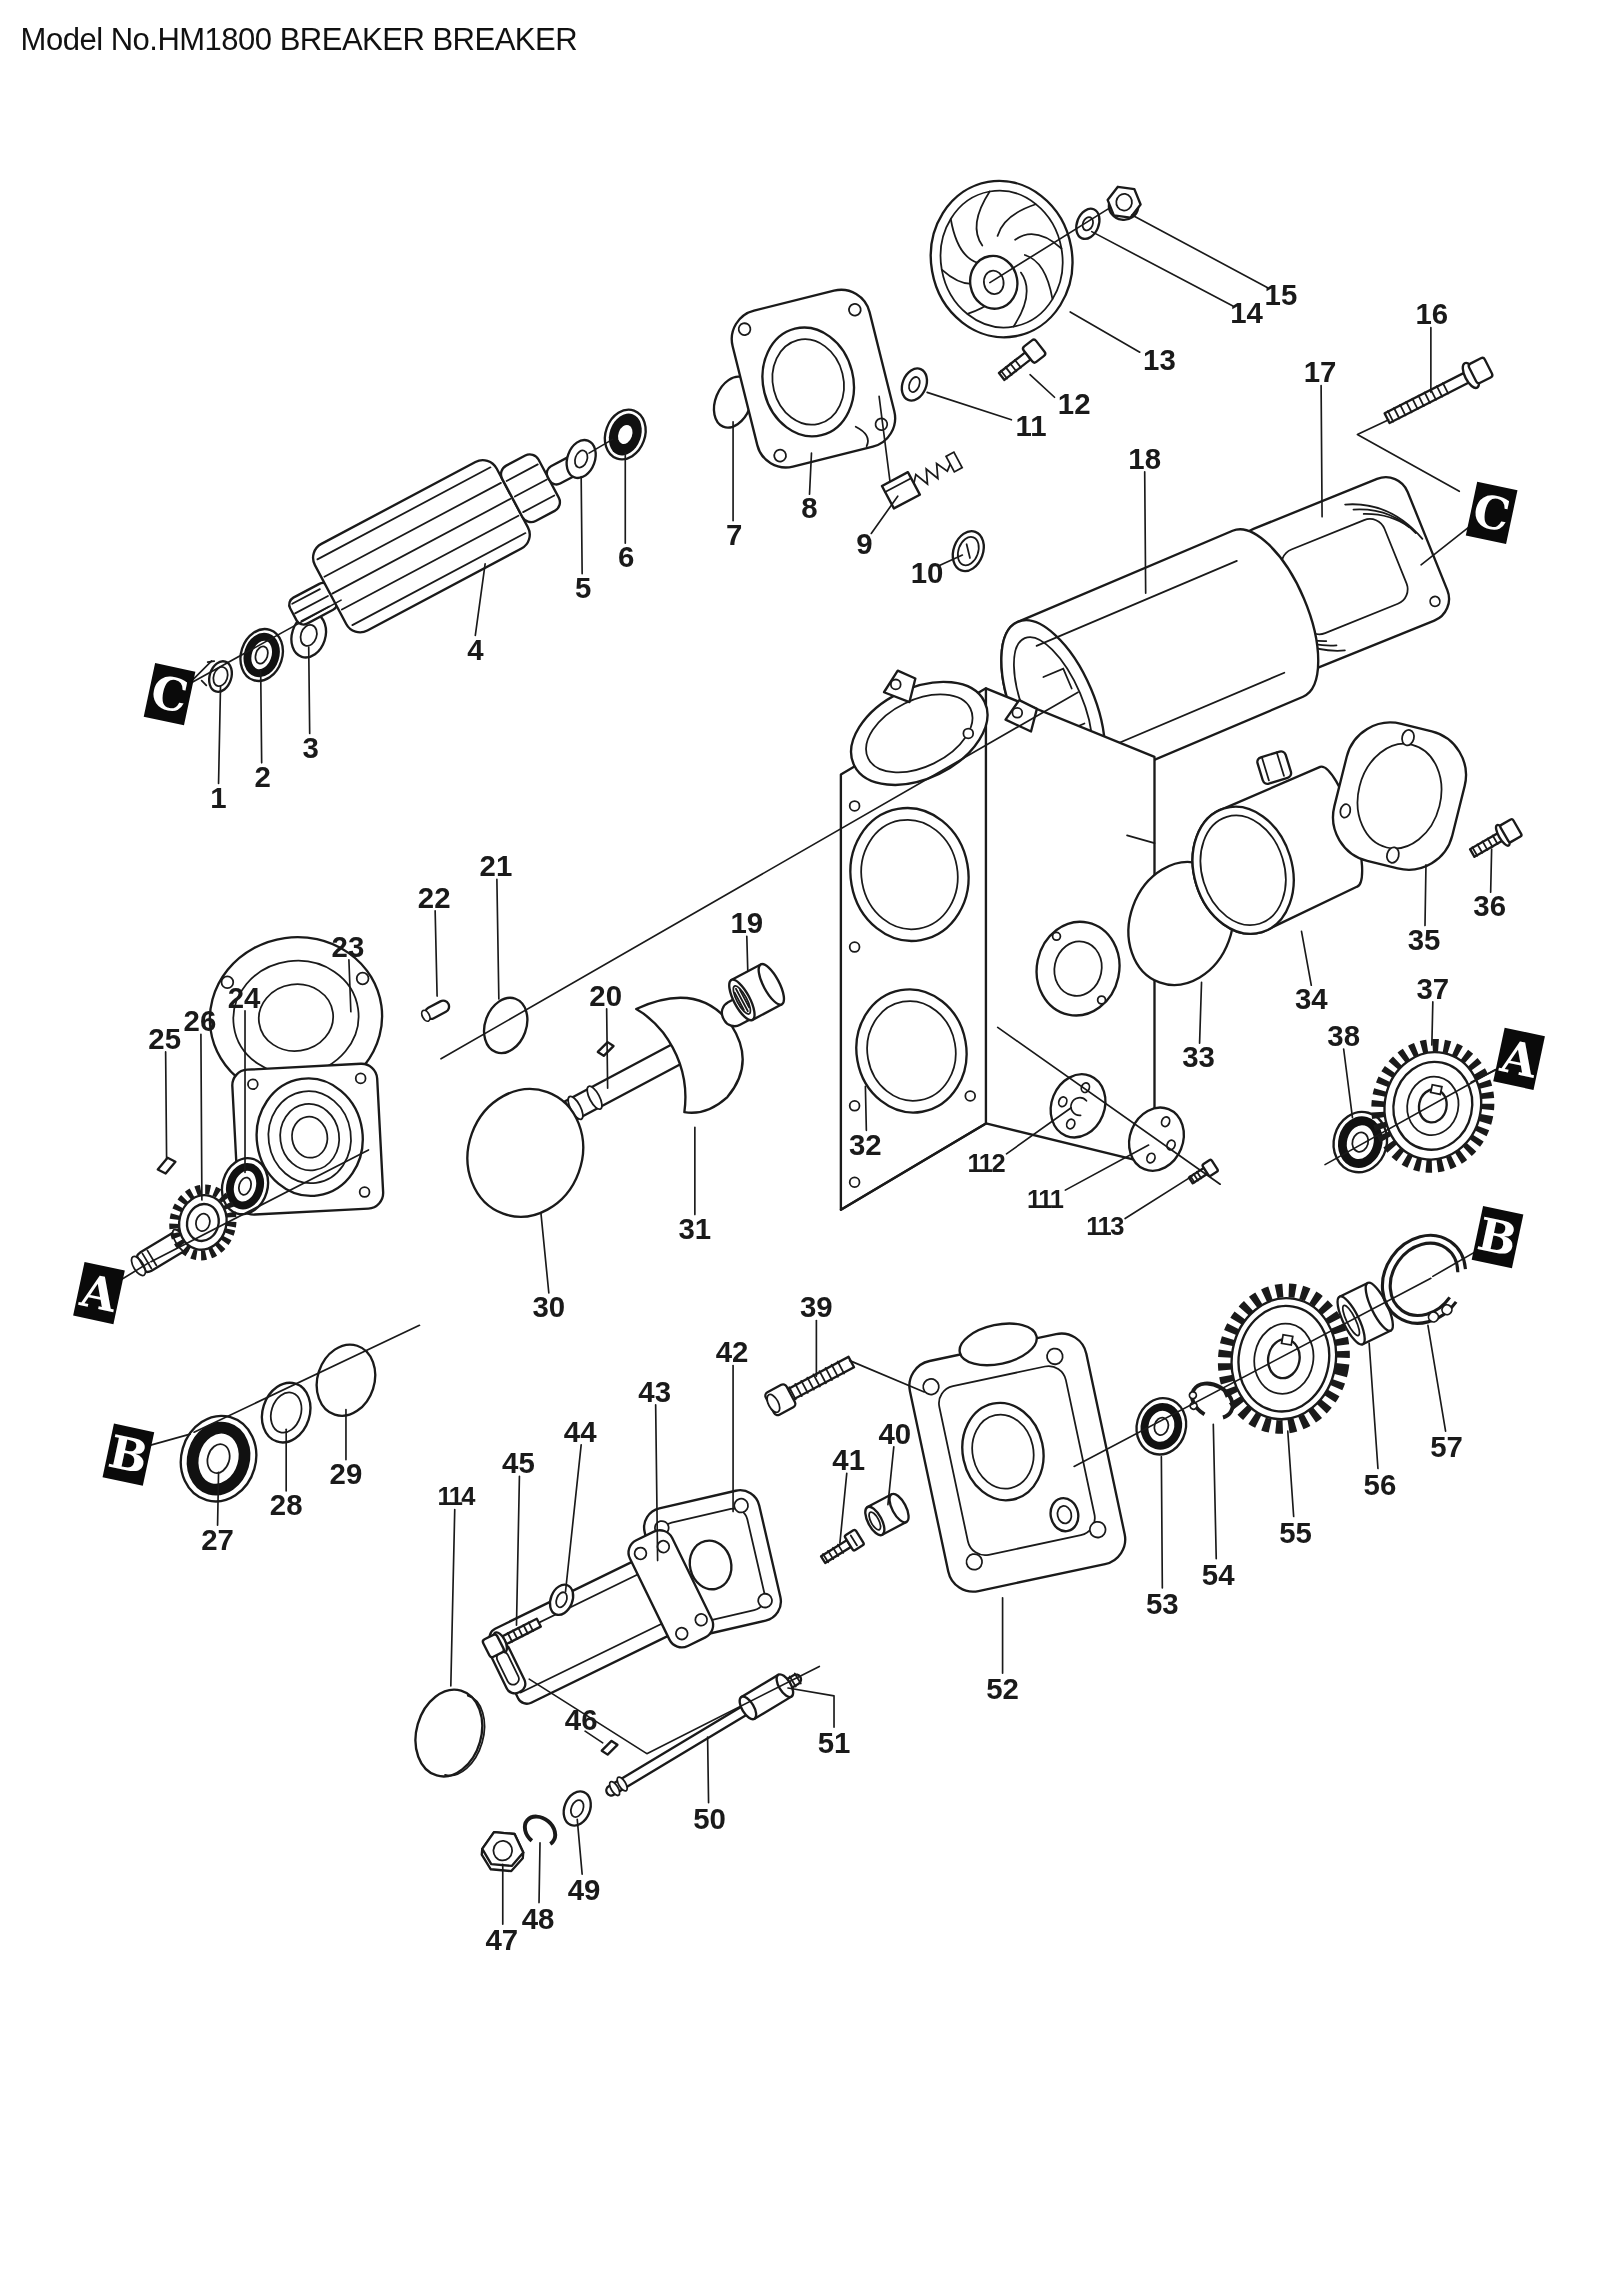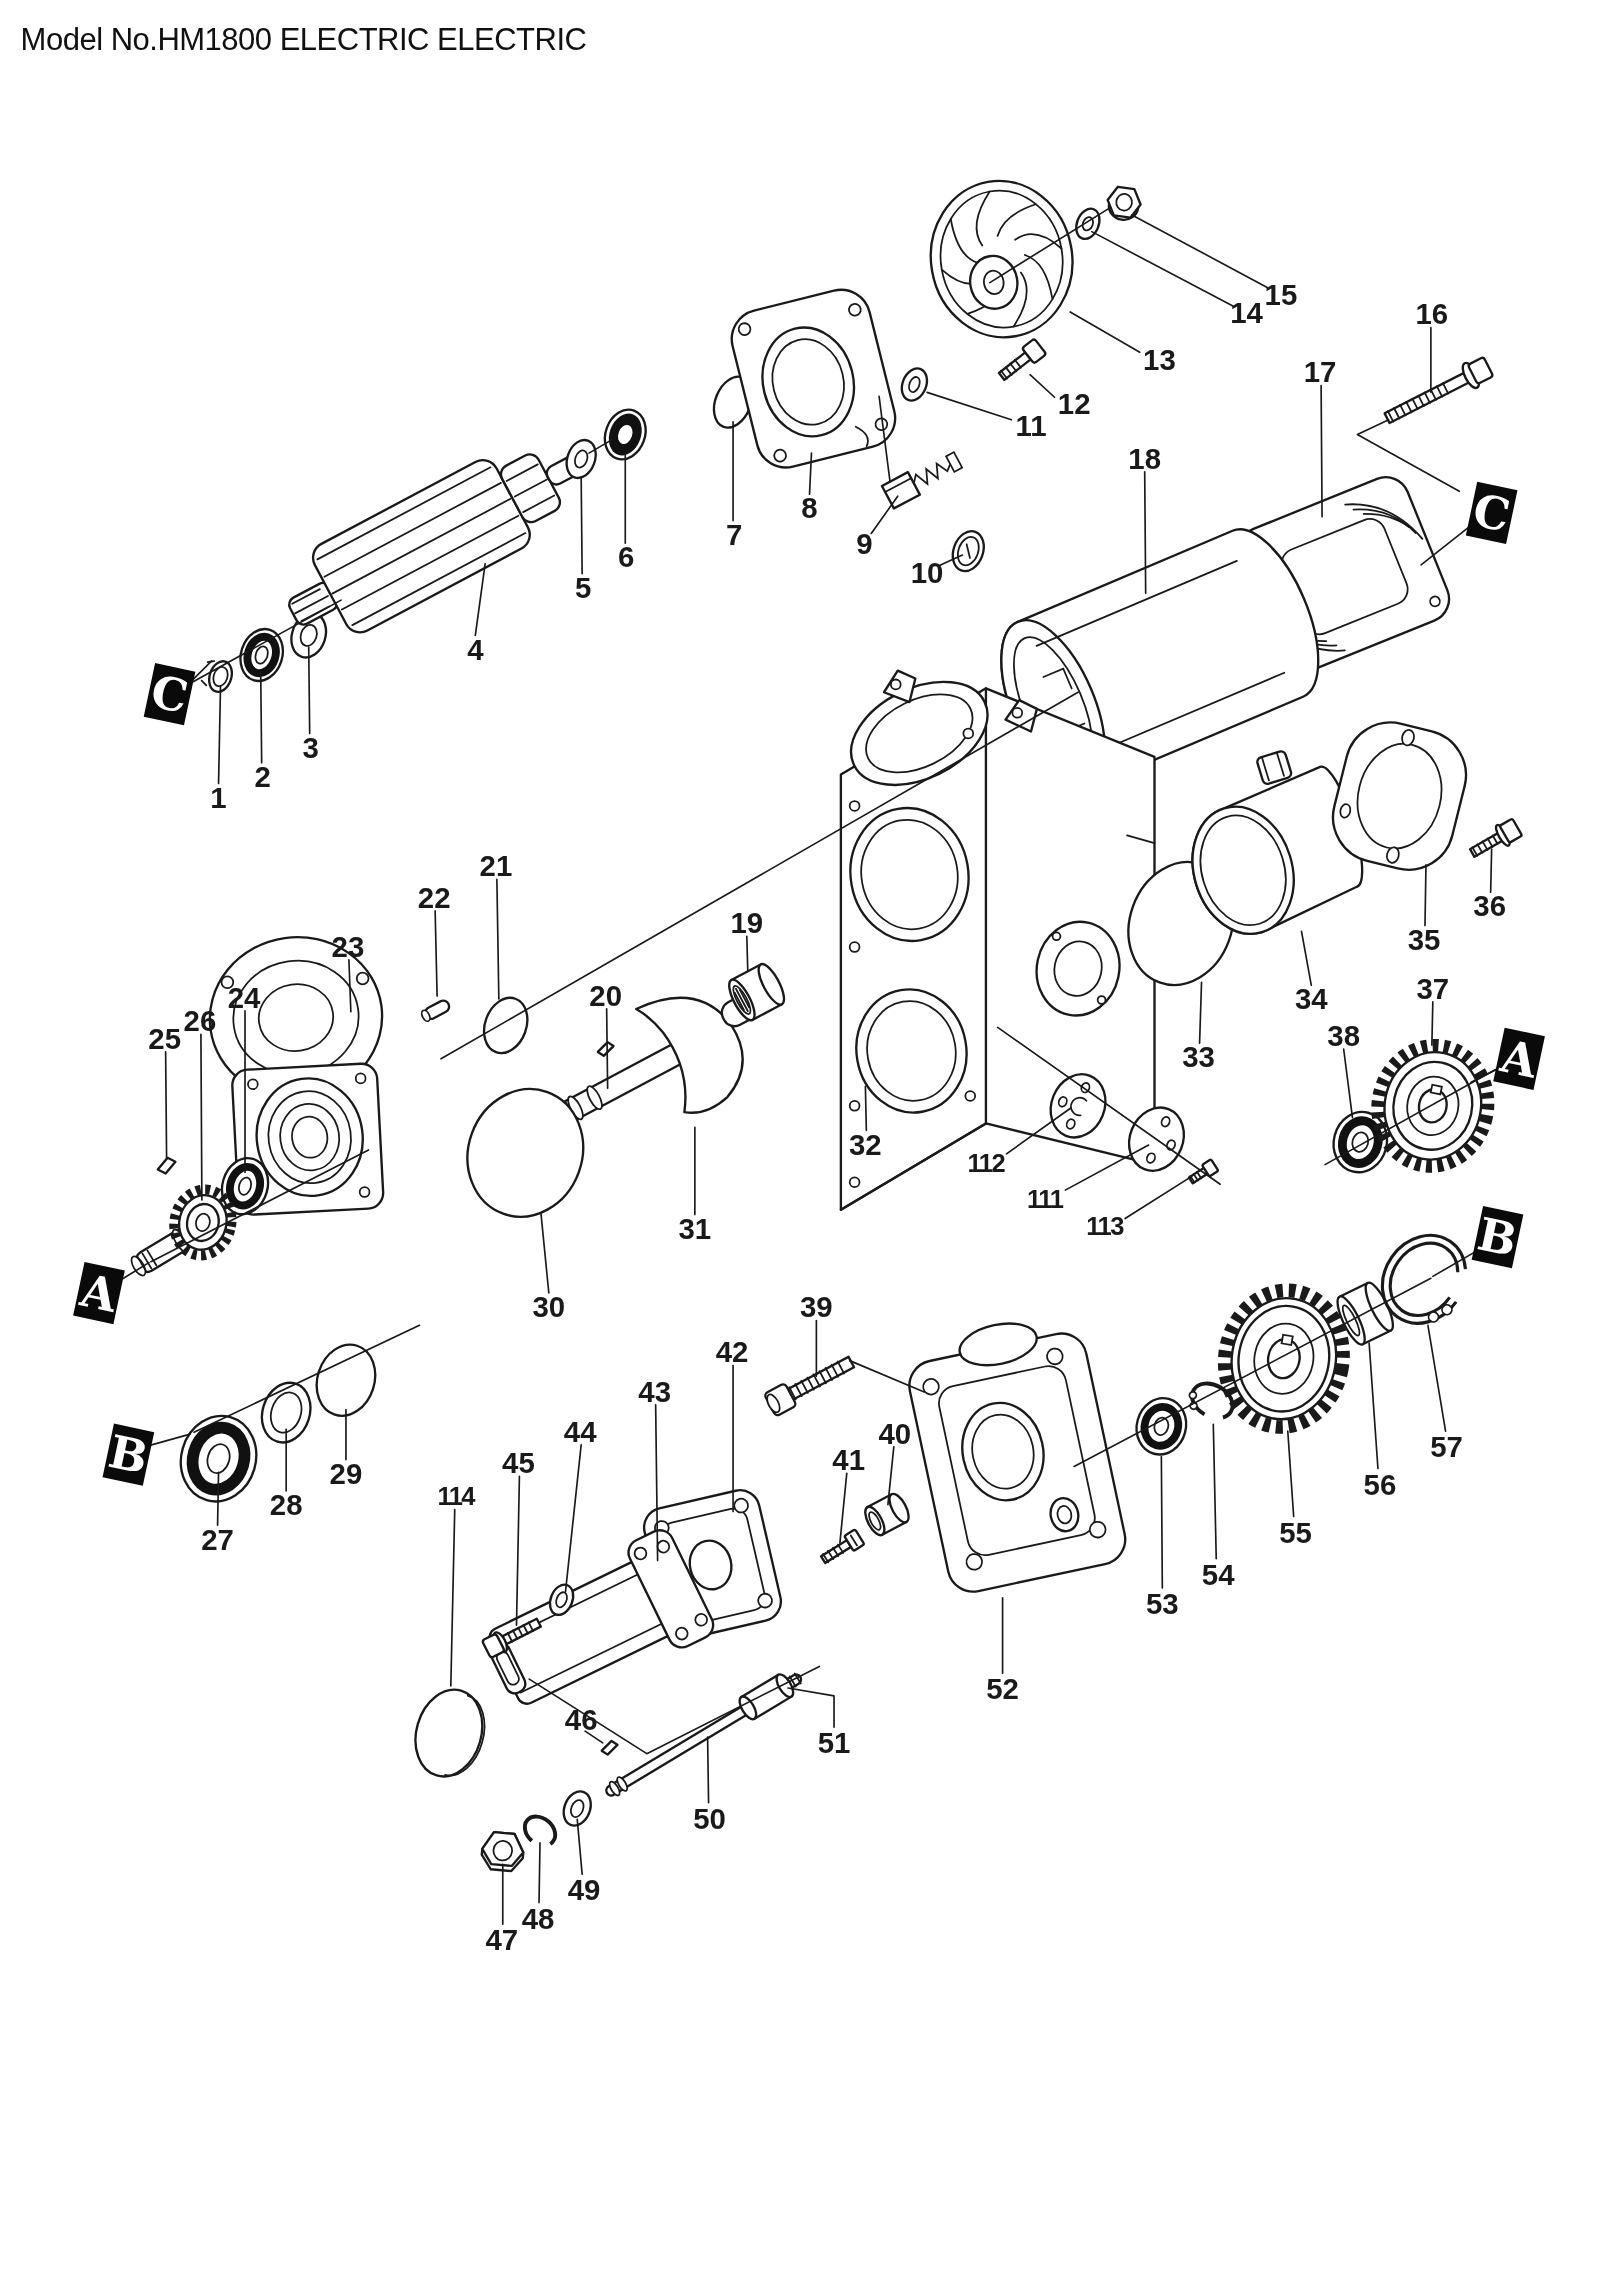--- a/index.html
+++ b/index.html
@@ -16,21 +16,21 @@
   .ldr{stroke:#1a1a1a;stroke-width:1.7;fill:none;stroke-linecap:round;stroke-linejoin:round;}
   .num{font-family:"Liberation Sans",sans-serif;font-size:30px;font-weight:600;fill:#1a1a1a;}
   .num-s{font-family:"Liberation Sans",sans-serif;font-size:26px;font-weight:600;fill:#1a1a1a;letter-spacing:-1.5px;}
   .mletter{font-family:"DejaVu Serif",serif;font-size:46px;font-weight:700;fill:#ffffff;}
   .teeth{fill:none;stroke:#1a1a1a;}
 </style>
 </head>
 <body>
 
 <div class="page">
-  <div class="title">Model No.HM1800 ELECTRIC ELECTRIC</div>
+  <div class="title">Model No.HM1800 BREAKER BREAKER</div>
 
   <svg id="diagram-svg" width="1621" height="2293" viewBox="0 0 1654 2339">
 
     <g transform="translate(225,690) rotate(18)">
       <ellipse class="fw" rx="11" ry="16"></ellipse>
         <ellipse class="fw2" rx="7" ry="10"></ellipse>
       <line class="ln2" x1="-11" y1="-13" x2="-17" y2="-10"></line>
         <line class="ln2" x1="-11" y1="13" x2="-17" y2="10"></line>
     </g>
     <g transform="translate(267,668) rotate(18)">

